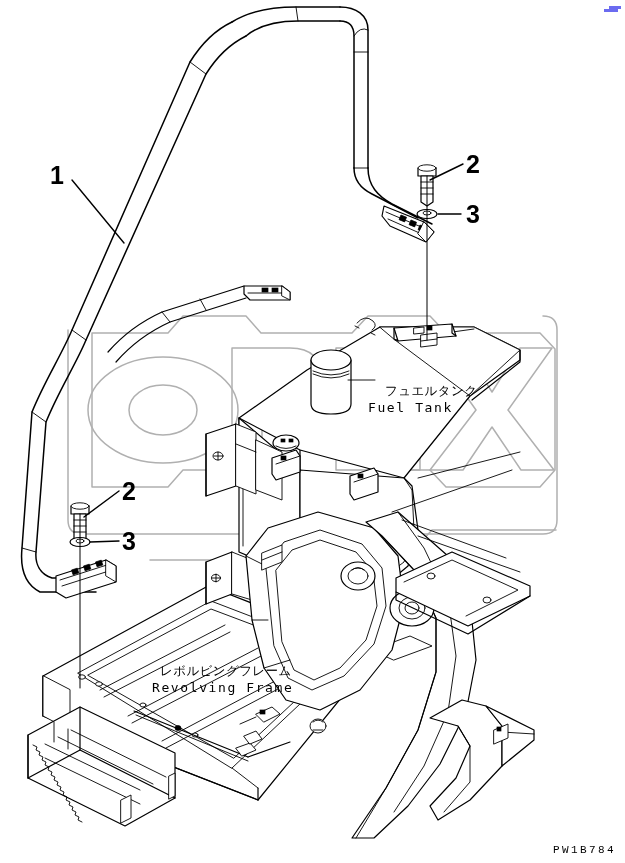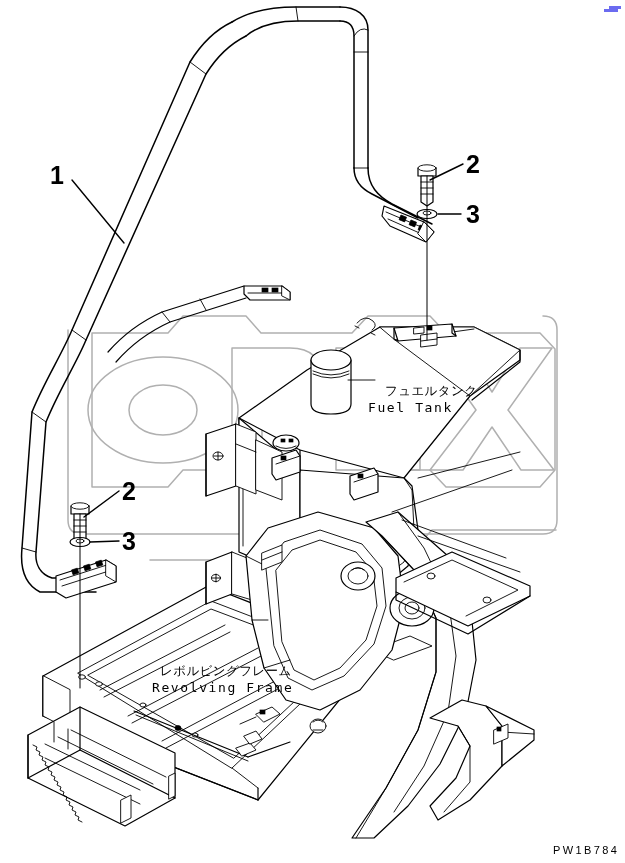--- a/index.html
+++ b/index.html
@@ -36,21 +36,21 @@
   .callout {
     position: absolute;
     font-family: "Liberation Sans", sans-serif;
     font-weight: bold;
     font-size: 25px;
     line-height: 1;
     color: #000;
   }
   .partcode {
     position: absolute;
-    font-family: Liberation Sans, sans-serif;
+    font-family: Liberation Mono, monospace;
     font-size: 11px;
     letter-spacing: 2.4px;
     color: #000;
   }
   .jp {
     font-size: 12.5px;
     letter-spacing: 0.4px;
   }
   .en {
     font-size: 13px;

